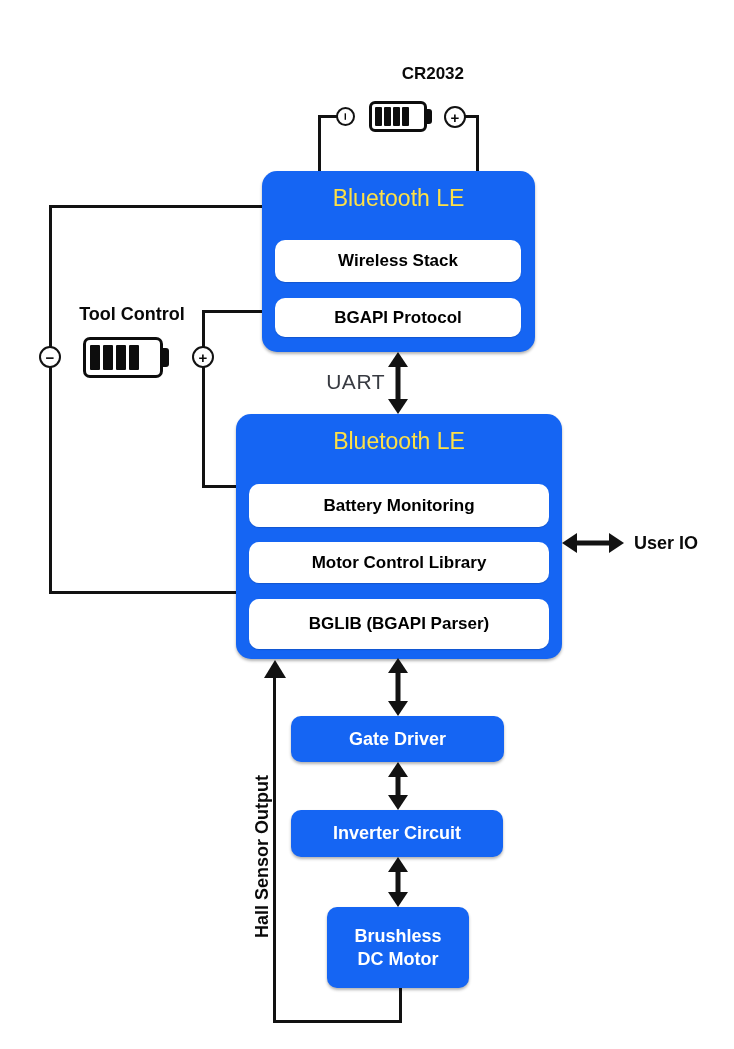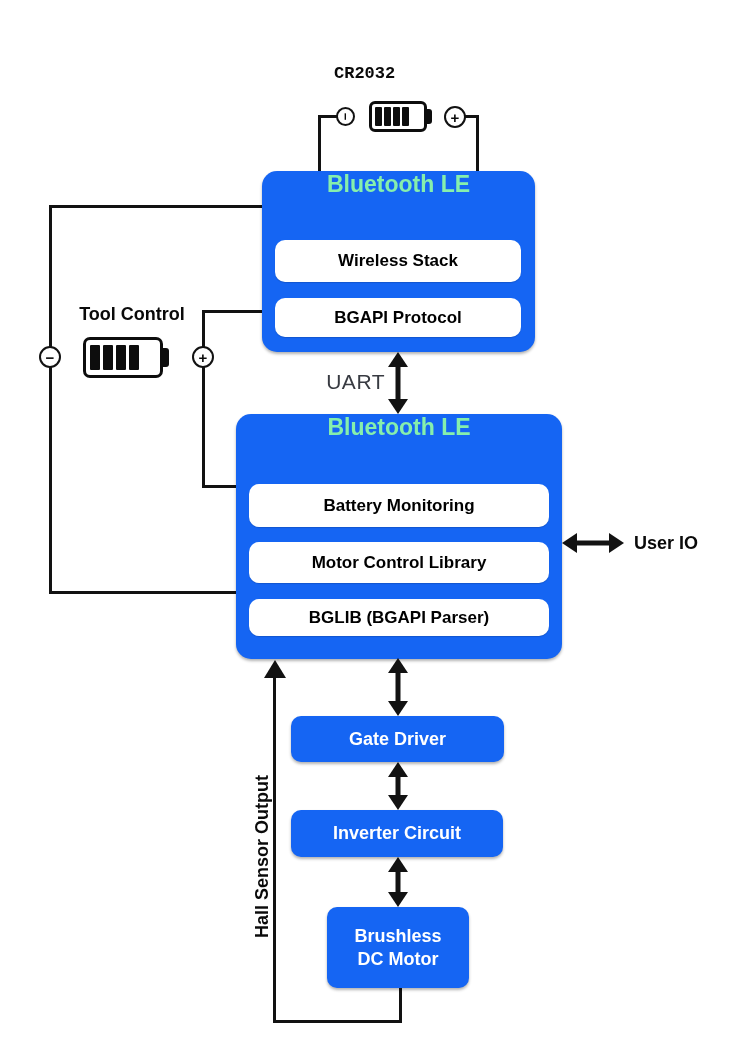--- a/index.html
+++ b/index.html
@@ -8,21 +8,21 @@
     position:relative; width:734px; height:1049px; background:#ffffff;
     font-family:"Liberation Sans", sans-serif; overflow:hidden;
   }
   .wire { position:absolute; background:var(--wire); }
   .label { position:absolute; font-weight:bold; color:#0a0a0a; }
   .bigbox {
     position:absolute; background:var(--accent); border-radius:15px;
     box-shadow:0 2px 3px rgba(0,0,0,0.3);
   }
   .bigbox .title {
-    color:#86efac; font-weight:bold; font-size:23px; text-align:center; 
+    color:#fde047; font-weight:normal; font-size:23px; text-align:center; margin-top:14px;
   }
   .subbox {
     position:absolute; background:#ffffff; border-radius:10px;
     display:flex; align-items:center; justify-content:center;
     font-weight:bold; font-size:17px; color:#000000;
     box-shadow:0 1px 1px rgba(0,0,0,0.15);
   }
   .smallbox {
     position:absolute; background:var(--accent); border-radius:10px;
     display:flex; align-items:center; justify-content:center;
@@ -72,21 +72,21 @@
 
   <div class="wire" style="left:202px;top:310px;width:3px;height:38px;"></div>
   <div class="wire" style="left:202px;top:310px;width:62px;height:3px;"></div>
   <div class="wire" style="left:202px;top:367px;width:3px;height:121px;"></div>
   <div class="wire" style="left:202px;top:485px;width:36px;height:3px;"></div>
 
   <div class="wire" style="left:273px;top:676px;width:3px;height:347px;"></div>
   <div class="wire" style="left:273px;top:1020px;width:129px;height:3px;"></div>
   <div class="wire" style="left:399px;top:987px;width:3px;height:36px;"></div>
 
-  <div class="label" style="left:334px;top:64px;width:130px;text-align:left;font-size:17px;font-family:Liberation Mono, monospace;">CR2032</div>
+  <div class="label" style="left:334px;top:64px;width:130px;text-align:right;font-size:17px;">CR2032</div>
   <div class="terminal small" style="left:336px;top:107px;">
     <span class="rot90">−</span>
   </div>
   <div class="bat small" style="left:369px;top:101px;width:58px;height:31px;">
     <i class="bar" style="width:7px;height:19px;"></i>
     <i class="bar" style="width:7px;height:19px;"></i>
     <i class="bar" style="width:7px;height:19px;"></i>
     <i class="bar" style="width:7px;height:19px;"></i>
   </div>
   <div class="bat-nub" style="left:427px;top:109px;width:5px;height:15px;"></div>
@@ -119,21 +119,21 @@
   <svg class="arr" style="left:385px;top:352px;" width="26" height="62">
     <rect x="10.5" y="12" width="5" height="38"></rect>
     <polygon points="13,0 3,15 23,15"></polygon>
     <polygon points="13,62 3,47 23,47"></polygon>
   </svg>
 
   <div class="bigbox" style="left:236px;top:414px;width:326px;height:245px;">
     <div class="title">Bluetooth LE</div>
     <div class="subbox" style="left:13px;top:128px;width:300px;height:41px;">Motor Control Library</div>
     <div class="subbox" style="left:13px;top:70px;width:300px;height:43px;">Battery Monitoring</div>
-    <div class="subbox" style="left:13px;top:185px;width:300px;height:37px;">BGLIB (BGAPI Parser)</div>
+    <div class="subbox" style="left:13px;top:185px;width:300px;height:50px;">BGLIB (BGAPI Parser)</div>
   </div>
 
   <svg class="arr" style="left:562px;top:530px;" width="62" height="26">
     <rect x="12" y="10.5" width="38" height="5"></rect>
     <polygon points="0,13 15,3 15,23"></polygon>
     <polygon points="62,13 47,3 47,23"></polygon>
   </svg>
   <div class="label" style="left:634px;top:533px;font-size:18px;">User IO</div>
 
   <svg class="arr" style="left:385px;top:658px;" width="26" height="58">

